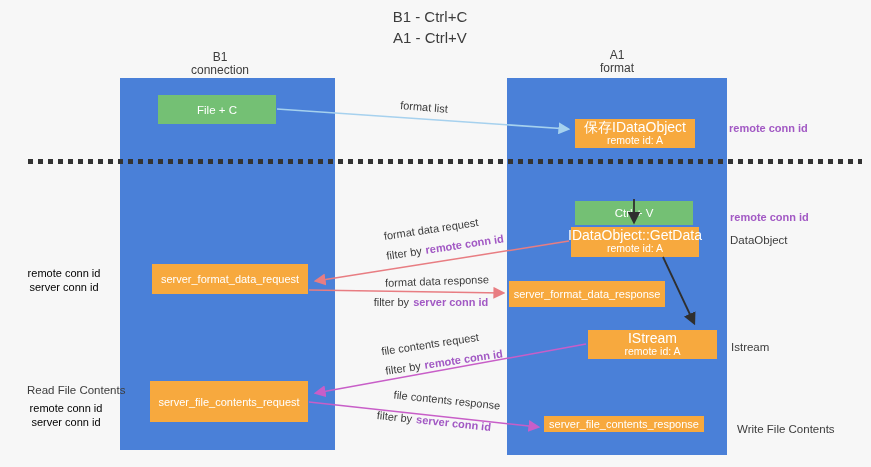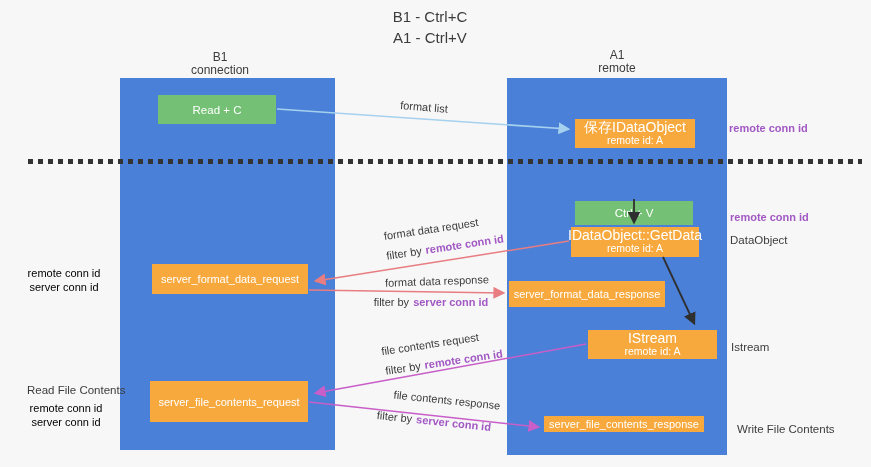--- a/index.html
+++ b/index.html
@@ -84,30 +84,30 @@
     <div>B1 - Ctrl+C</div>
     <div>A1 - Ctrl+V</div>
   </div>
 
   <div class="col-header b1-header">
     <div>B1</div>
     <div>connection</div>
   </div>
   <div class="col-header a1-header">
     <div>A1</div>
-    <div>remote</div>
+    <div>format</div>
   </div>
 
   <div class="column b1-col"></div>
   <div class="column a1-col"></div>
 
   <div class="dashed"></div>
 
   <div class="box green ctrl-c">
-    <span>Read + C</span>
+    <span>File + C</span>
   </div>
   <div class="box orange save-obj">
     <span class="l1">保存IDataObject</span>
     <span class="l2">remote id: A</span>
   </div>
   <div class="box green ctrl-v">
     <span>Ctrl + V</span>
   </div>
   <div class="box orange getdata">
     <span class="l1">IDataObject::GetData</span>

